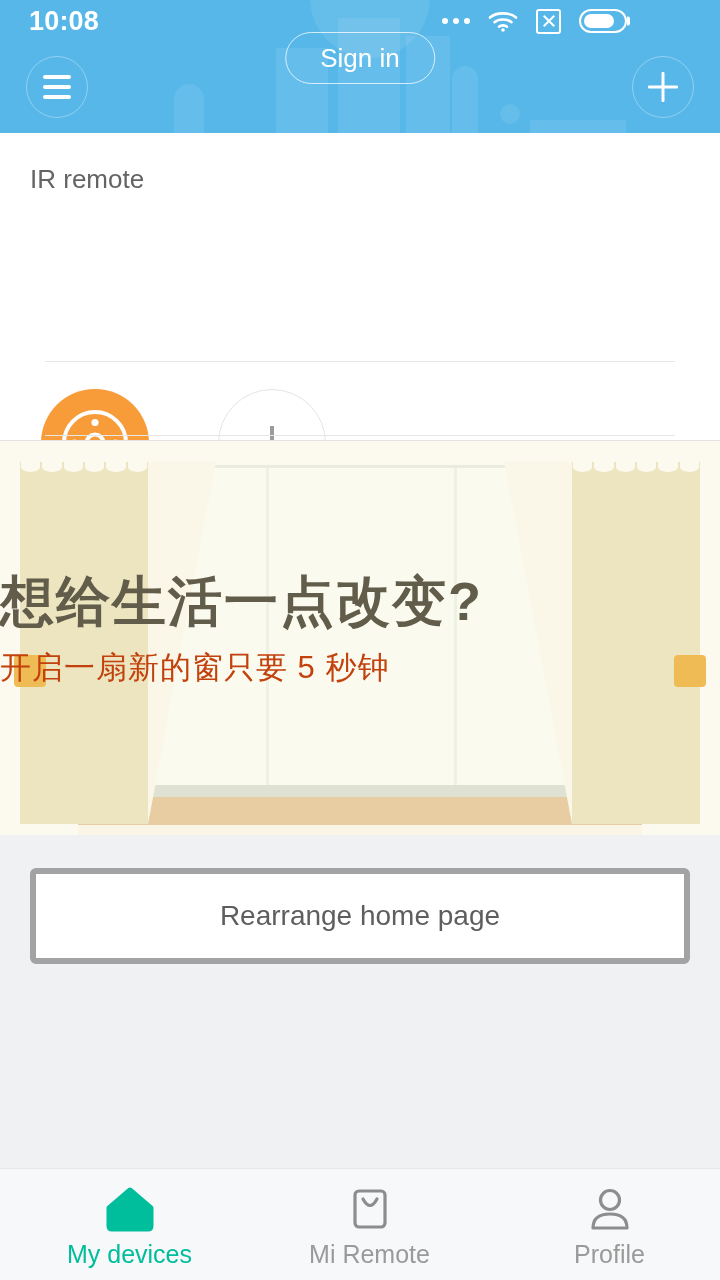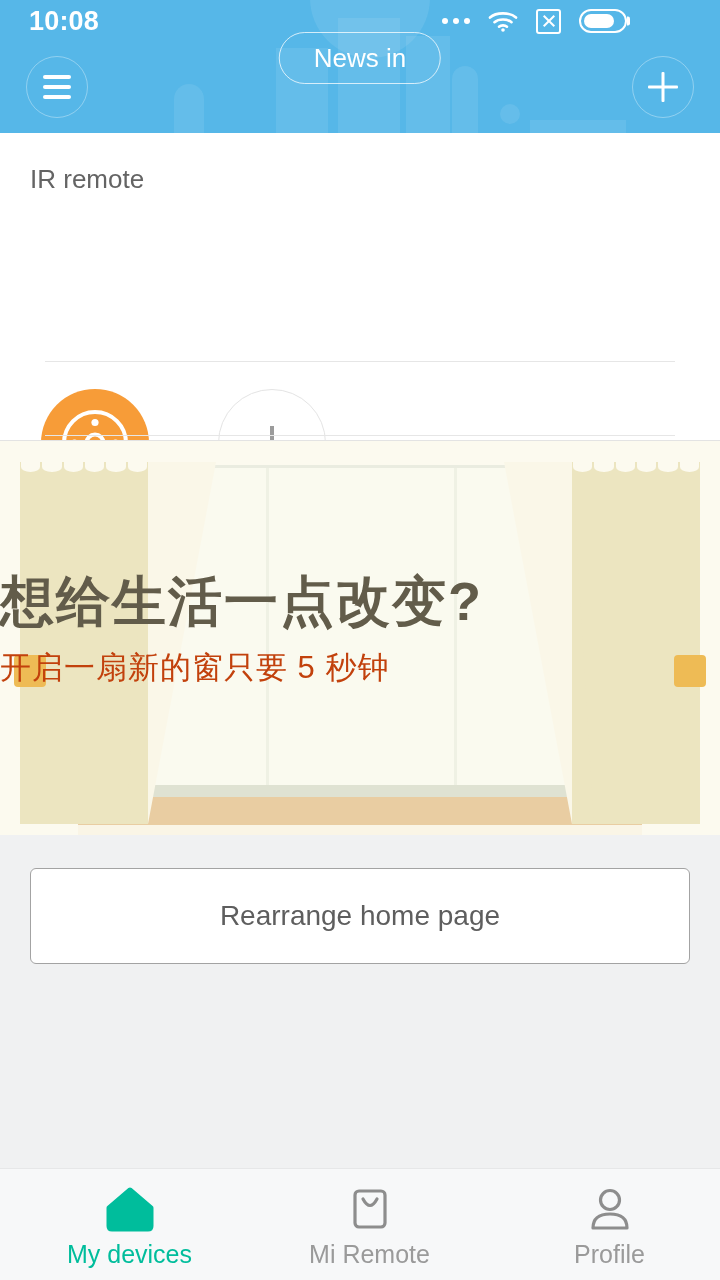--- a/index.html
+++ b/index.html
@@ -202,21 +202,21 @@
     position:absolute; left:0; top:1px; width:720px; height:21px; background:#fcfaef; z-index:7;
   }
 
   
   .rearrange-wrap {
     position:absolute; top:835px; left:0; width:720px; height:333px;
     background:#f0f1f2;
   }
   .rearrange-btn {
     position:absolute; left:30px; top:33px; width:660px; height:96px;
-    background:#ffffff; border:1px solid #a3a3a3; border-radius:6px;
+    background:#ffffff; border:6px solid #a3a3a3; border-radius:6px;
     display:flex; align-items:center; justify-content:center;
     font-size:28px; color:#5e5e5e; cursor:pointer;
   }
 
   
   .bottomnav {
     position:absolute; bottom:0; left:0; width:720px; height:112px;
     background:#f7f8f9; border-top:1px solid #e6e7e8;
     display:flex; align-items:center;
   }
@@ -271,21 +271,21 @@
     </div>
 
     <div class="appbar">
       <div class="icon-btn-circle menu-btn">
         <span class="burger">
           <span></span>
             <span></span>
             <span></span>
         </span>
       </div>
-      <div class="signin-btn">News in</div>
+      <div class="signin-btn">Sign in</div>
       <div class="icon-btn-circle plus-btn">
         <span class="plus-glyph"></span>
       </div>
     </div>
   </div>
 
   <div class="ir-card">
     <div class="section-title">IR remote</div>
     <div class="hr hr-top"></div>
 

